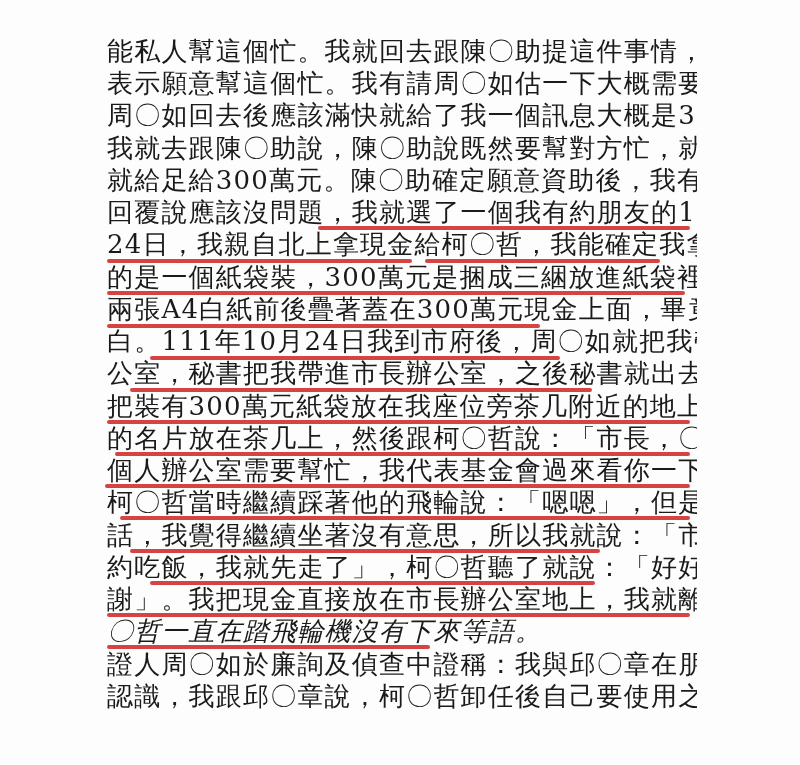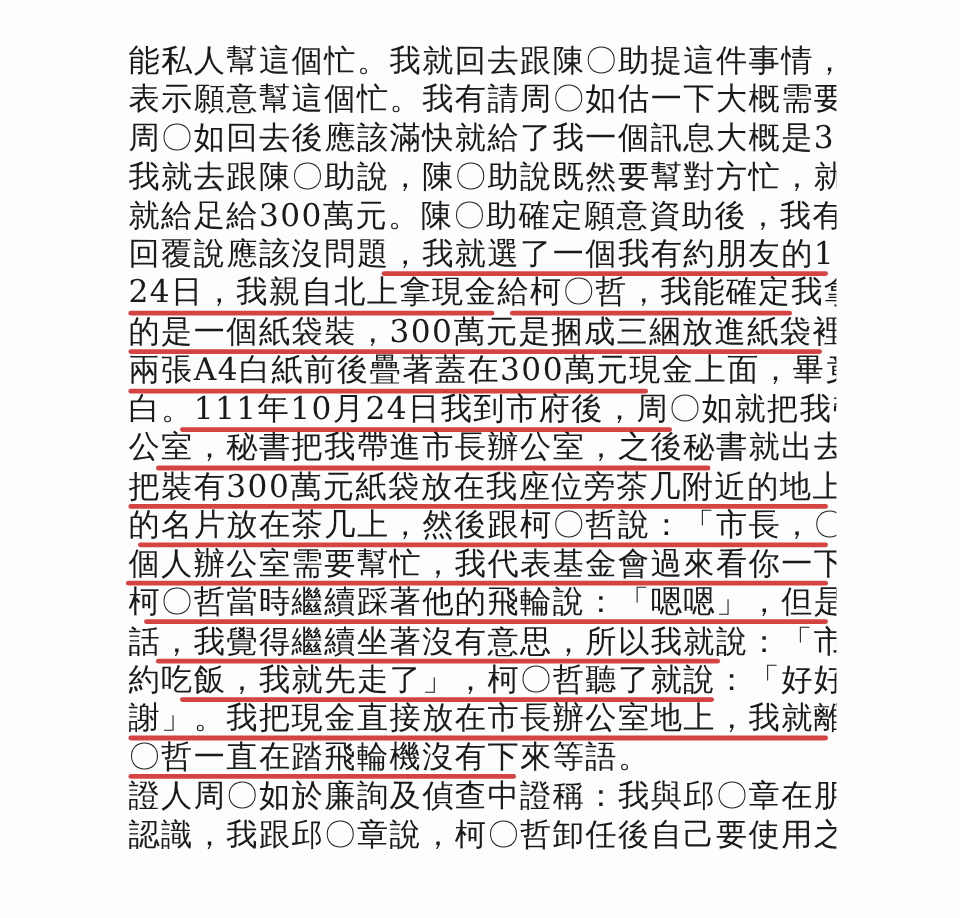--- a/index.html
+++ b/index.html
@@ -57,21 +57,21 @@
   <div class="line" style="top:294px;">兩張A4白紙前後疊著蓋在300萬元現金上面，畢竟財不露</div>
   <div class="line" style="top:326px;">白。111年10月24日我到市府後，周〇如就把我帶到市長辦</div>
   <div class="line" style="top:358px;">公室，秘書把我帶進市長辦公室，之後秘書就出去了，我先</div>
   <div class="line" style="top:391px;">把裝有300萬元紙袋放在我座位旁茶几附近的地上，再把我</div>
   <div class="line" style="top:423px;">的名片放在茶几上，然後跟柯〇哲說：「市長，〇如有說你</div>
   <div class="line" style="top:455px;">個人辦公室需要幫忙，我代表基金會過來看你一下」，然後</div>
   <div class="line" style="top:487px;">柯〇哲當時繼續踩著他的飛輪說：「嗯嗯」，但是他沒有接</div>
   <div class="line" style="top:520px;">話，我覺得繼續坐著沒有意思，所以我就說：「市長我跟人</div>
   <div class="line" style="top:552px;">約吃飯，我就先走了」，柯〇哲聽了就說：「好好好謝</div>
   <div class="line" style="top:584px;">謝」。我把現金直接放在市長辦公室地上，我就離開了，柯</div>
-  <div class="line" style="top:616px; text-align:center; text-align-last:left;">〇哲一直在踏飛輪機沒有下來等語。</div>
+  <div class="line" style="top:616px; text-align:center; text-align-last:left;font-style:italic;">〇哲一直在踏飛輪機沒有下來等語。</div>
   <div class="line" style="top:649px;">證人周〇如於廉詢及偵查中證稱：我與邱〇章在朋友餐聚上</div>
   <div class="line" style="top:681px;">認識，我跟邱〇章說，柯〇哲卸任後自己要使用之辦公室需</div>
 
   <div class="ul" style="left:318px; width:372px; top:226px;"></div>
   <div class="ul" style="left:107px; width:305px; top:259px;"></div>
   <div class="ul" style="left:425px; width:235px; top:259px;"></div>
   <div class="ul" style="left:107px; width:578px; top:291px;"></div>
   <div class="ul" style="left:107px; width:265px; top:324px;"></div>
   <div class="ul" style="left:370px; width:170px; top:324px;"></div>
   <div class="ul" style="left:150px; width:410px; top:356px;"></div>

